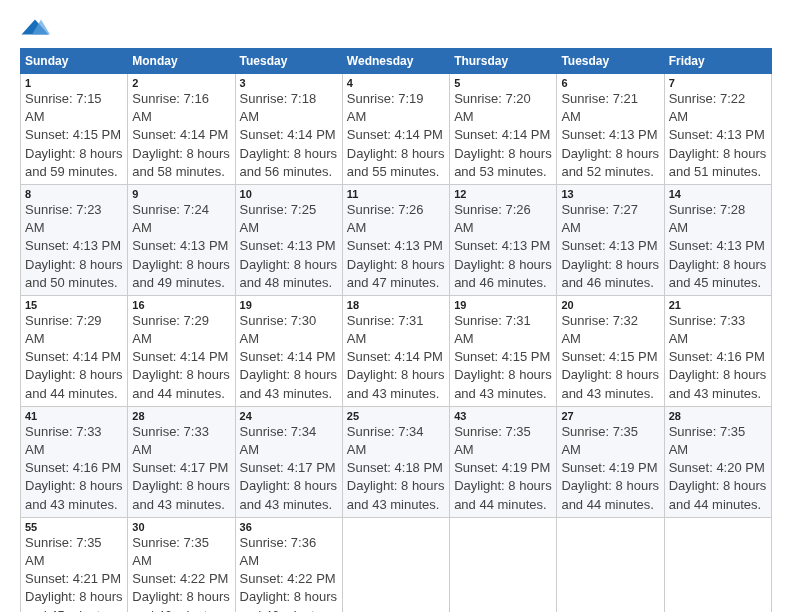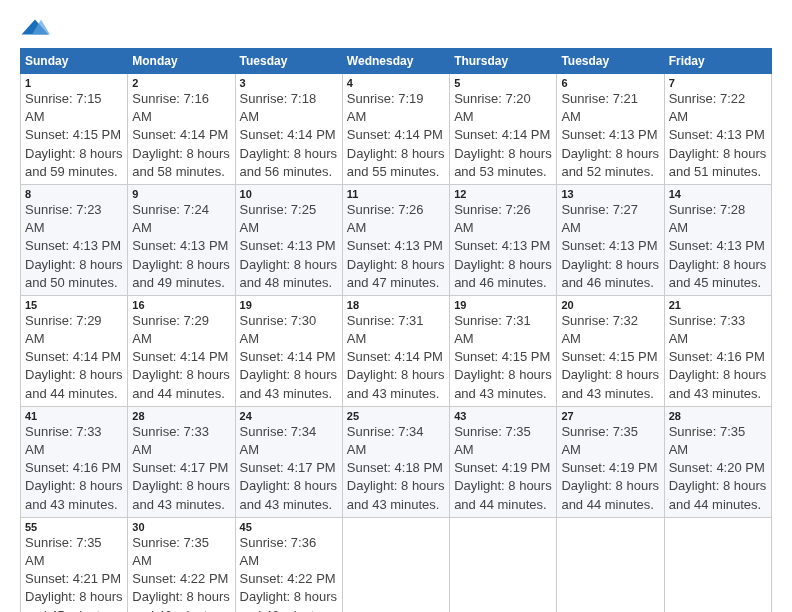--- a/index.html
+++ b/index.html
@@ -162,21 +162,21 @@
           <td><span class="day-num">28</span><span class="day-info">Sunrise: 7:33 AM<br>Sunset: 4:17 PM<br>Daylight: 8 hours and 43 minutes.</span></td>
           <td><span class="day-num">24</span><span class="day-info">Sunrise: 7:34 AM<br>Sunset: 4:17 PM<br>Daylight: 8 hours and 43 minutes.</span></td>
           <td><span class="day-num">25</span><span class="day-info">Sunrise: 7:34 AM<br>Sunset: 4:18 PM<br>Daylight: 8 hours and 43 minutes.</span></td>
           <td><span class="day-num">43</span><span class="day-info">Sunrise: 7:35 AM<br>Sunset: 4:19 PM<br>Daylight: 8 hours and 44 minutes.</span></td>
           <td><span class="day-num">27</span><span class="day-info">Sunrise: 7:35 AM<br>Sunset: 4:19 PM<br>Daylight: 8 hours and 44 minutes.</span></td>
           <td><span class="day-num">28</span><span class="day-info">Sunrise: 7:35 AM<br>Sunset: 4:20 PM<br>Daylight: 8 hours and 44 minutes.</span></td>
         </tr>
         <tr>
           <td><span class="day-num">55</span><span class="day-info">Sunrise: 7:35 AM<br>Sunset: 4:21 PM<br>Daylight: 8 hours and 45 minutes.</span></td>
           <td><span class="day-num">30</span><span class="day-info">Sunrise: 7:35 AM<br>Sunset: 4:22 PM<br>Daylight: 8 hours and 46 minutes.</span></td>
-          <td><span class="day-num">45</span><span class="day-info">Sunrise: 7:36 AM<br>Sunset: 4:22 PM<br>Daylight: 8 hours and 46 minutes.</span></td>
+          <td><span class="day-num">36</span><span class="day-info">Sunrise: 7:36 AM<br>Sunset: 4:22 PM<br>Daylight: 8 hours and 46 minutes.</span></td>
           <td class="empty-cell"></td>
           <td class="empty-cell"></td>
           <td class="empty-cell"></td>
           <td class="empty-cell"></td>
         </tr>
       </tbody>
   </table>
 </div>
 
 </body></html>

